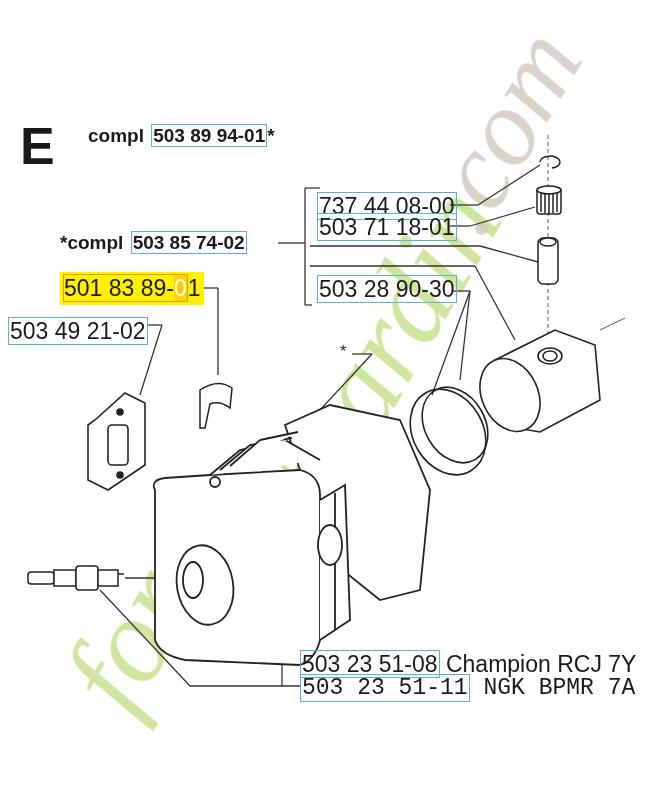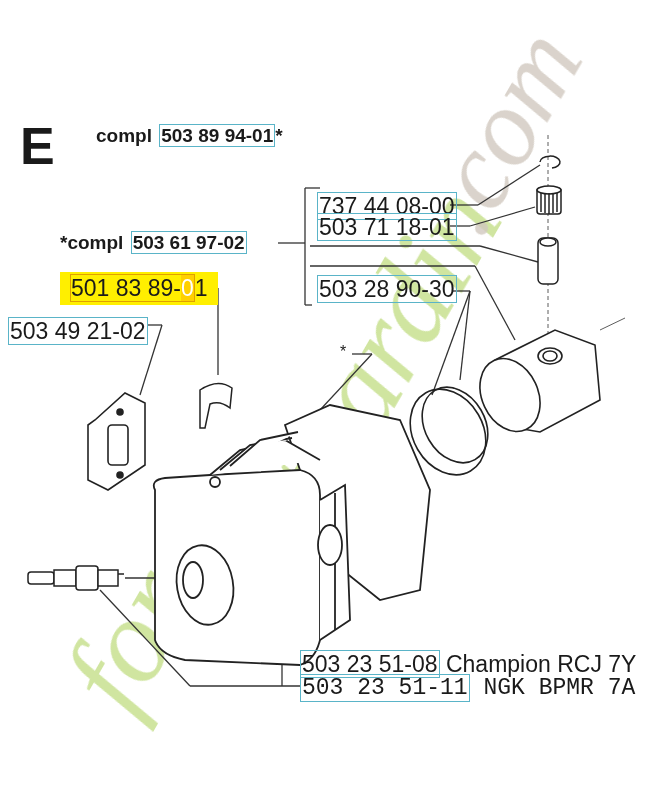--- a/index.html
+++ b/index.html
@@ -3,21 +3,21 @@
   <meta charset="utf-8">
   <style>
     html, body { margin: 0; padding: 0; background: #ffffff; }
     body { width: 652px; height: 800px; position: relative; overflow: hidden;
            font-family: "Liberation Sans", sans-serif; color: #1a1a1a; }
     .abs { position: absolute; }
     .section-letter { left: 20px; top: 120px; font-size: 52px; font-weight: bold; line-height: 1; }
     .compl { font-weight: bold; font-size: 19px; line-height: 1; white-space: nowrap; }
     .pn { font-size: 23px; line-height: 1; white-space: nowrap; }
     .pn-box { border: 1.3px solid #5ab4c8; padding: 0 1px; margin-left: 2px; }
-    .highlight { background: #ffef00; padding: 5px 10px; }
+    .highlight { background: #ffef00; padding: 5px 3px; }
     .hl-box { border: 1.3px solid #e0a000; }
     .hl-digit { color: #ffffff; background: #ffd000; }
     svg { position: absolute; left: 0; top: 0; }
     .part-link { cursor: pointer; }
   </style>
 </head>
 <body>
 
 <svg width="652" height="800" viewBox="0 0 652 800">
 
@@ -127,26 +127,26 @@
     <rect x="28" y="572" width="26" height="12" rx="3"></rect>
     <rect x="54" y="570" width="22" height="16"></rect>
     <rect x="76" y="566" width="22" height="24" rx="3"></rect>
     <rect x="98" y="570" width="20" height="16"></rect>
     <line x1="118" y1="574" x2="124" y2="574"></line>
   </g>
 </svg>
 
 <div class="abs section-letter">E</div>
 
-<div class="abs compl" style="left:96px; top:126px;text-align:right;">
+<div class="abs compl" style="left:88px; top:126px;text-align:right;">
   <span>compl </span><span class="pn-box part-link">503 89 94-01</span><span>*</span>
 </div>
 
 <div class="abs compl" style="left:60px; top:233px;">
-  <span>*compl </span><span class="pn-box part-link">503 61 97-02</span>
+  <span>*compl </span><span class="pn-box part-link">503 85 74-02</span>
 </div>
 
 <div class="abs pn" style="left:315px; top:195px;">
   <span class="pn-box part-link">737 44 08-00</span>
 </div>
 <div class="abs pn" style="left:315px; top:216px;">
   <span class="pn-box part-link">503 71 18-01</span>
 </div>
 <div class="abs pn" style="left:315px; top:278px;">
   <span class="pn-box part-link">503 28 90-30</span>

